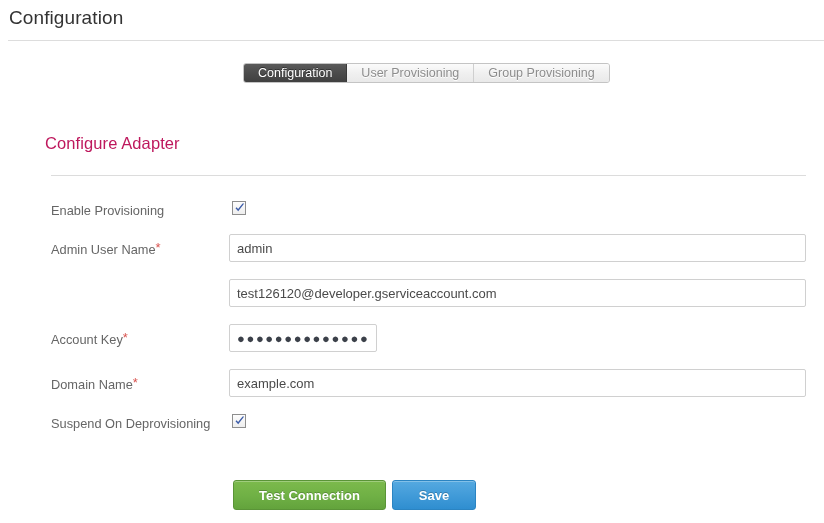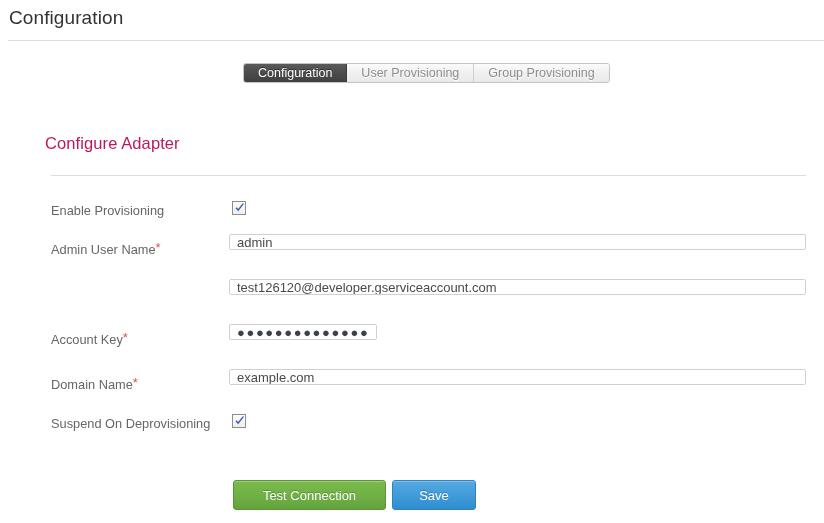--- a/index.html
+++ b/index.html
@@ -120,21 +120,21 @@
     font-size: 13px;
     vertical-align: top;
     line-height: 13px;
   }
 
   .text-input {
     position: absolute;
     left: 229px;
     top: -7px;
     width: 577px;
-    height: 16px;
+    height: 28px;
     border: 1px solid #d0d0d0;
     border-radius: 2px;
     background: #ffffff;
     padding: 0 7px;
     font-family: "Liberation Sans", sans-serif;
     font-size: 13px;
     color: #4a4a4a;
     outline: none;
   }
   .text-input.narrow {
@@ -179,20 +179,21 @@
     border-radius: 3px;
     font-family: "Liberation Sans", sans-serif;
     font-size: 13px;
     color: #ffffff;
     cursor: pointer;
     display: flex;
     align-items: center;
     justify-content: center;
     text-shadow: 0 -1px 0 rgba(0,0,0,0.22);
     white-space: nowrap;
+    font-weight: bold;
   }
   .btn-test {
     left: 233px;
     width: 153px;
     background: linear-gradient(to bottom, #7cba4c 0%, #6fb045 55%, #63a33c 100%);
     border: 1px solid #5a9437;
     box-shadow: inset 0 1px 0 rgba(255,255,255,0.28);
   }
   .btn-save {
     left: 392px;

